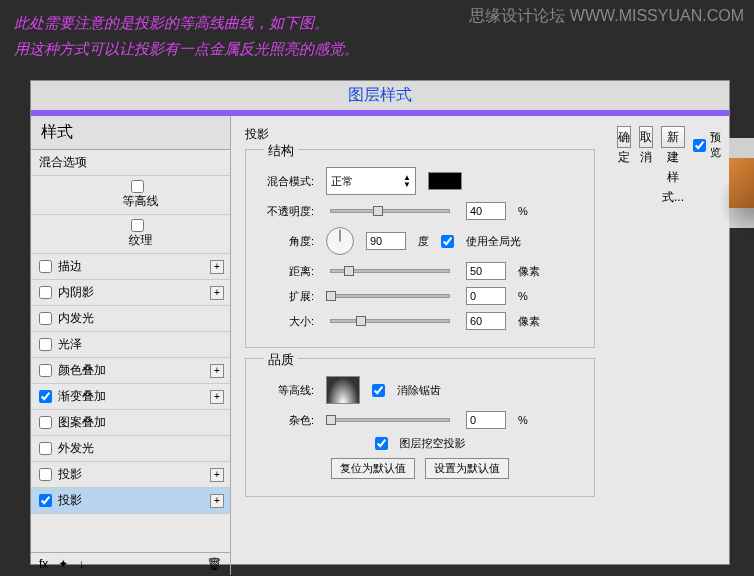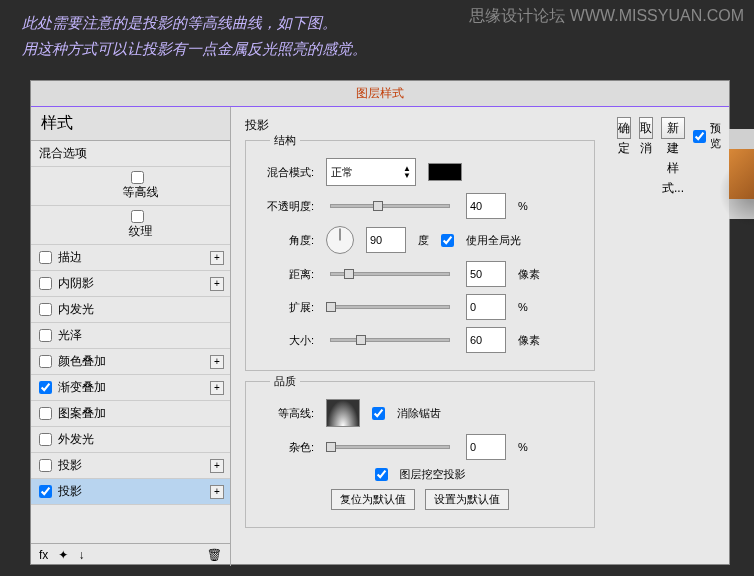--- a/index.html
+++ b/index.html
@@ -1,43 +1,43 @@
 <!DOCTYPE html>
 <html><head>
 <meta charset="utf-8">
 <style>
 * { margin: 0; padding: 0; box-sizing: border-box; font-family: "Microsoft YaHei", sans-serif; }
 body { background: #2c2c2c; width: 754px; height: 576px; position: relative; }
-.caption { color: #c4b5fd; font-size: 15px; padding: 10px 14px; line-height: 1.7; font-style: italic; margin-left: 8px; }
+.caption { color: #d946ef; font-size: 15px; padding: 10px 14px; line-height: 1.7; font-style: italic; }
 .watermark { position: absolute; top: 6px; right: 10px; color: #888; font-size: 16px; }
 .dialog { position: absolute; left: 30px; top: 80px; width: 700px; height: 485px; background: #e8e8e8; border: 1px solid #888; }
-.dialog-title { text-align: center; padding: 4px; font-size: 12px; color: #c2410c; background: #dcdcdc; border-bottom: 1px solid #8b5cf6; }
+.dialog-title { text-align: center; padding: 4px; font-size: 16px; color: #1d4ed8; background: #dcdcdc; border-bottom: 6px solid #8b5cf6; }
 .content { display: flex; height: calc(100% - 24px); }
 .left-panel { width: 200px; border-right: 1px solid #aaa; display: flex; flex-direction: column; }
 .style-header { padding: 6px 10px; font-size: 16px; border-bottom: 1px solid #aaa; background: #e0e0e0; }
 .style-list { flex: 1; overflow: auto; }
 .style-item { display: flex; align-items: center; padding: 4px 8px; font-size: 12px; border-bottom: 1px solid #ccc; position: relative; }
 .style-item.indent { padding-left: 28px; flex-direction: column; }
 .style-item input[type=checkbox] { margin-right: 6px; }
 .style-item.selected { background: #b8d4ef; }
 .plus-btn { position: absolute; right: 6px; width: 14px; height: 14px; border: 1px solid #888; background: #f0f0f0; font-size: 10px; line-height: 12px; text-align: center; }
 .left-footer { border-top: 1px solid #aaa; padding: 4px 8px; display: flex; align-items: center; gap: 10px; font-size: 12px; margin-top: 18px; }
 .trash-icon { margin-left: auto; }
 .middle-panel { flex: 1; padding: 10px 14px; }
 .section-title { font-size: 12px; margin-bottom: 6px; }
 .group-box { border: 1px solid #bbb; padding: 10px 12px; margin-bottom: 10px; position: relative; }
-.group-label { position: absolute; top: -8px; left: 24px; background: #e8e8e8; padding: 0 4px; font-size: 11px; }
+.group-label { position: absolute; top: -8px; left: 18px; background: #e8e8e8; padding: 0 4px; font-size: 13px; }
 .row { display: flex; align-items: center; margin: 7px 0; font-size: 11px; gap: 12px; }
 .row-label { width: 56px; text-align: right; }
-.select-box { border: 1px solid #888; background: #fff; padding: 1px 4px; width: 90px; height: 28px; font-size: 11px; display: flex; justify-content: space-between; align-items: center; }
+.select-box { border: 1px solid #888; background: #fff; padding: 13px 4px; width: 90px; height: 16px; font-size: 11px; display: flex; justify-content: space-between; align-items: center; }
 .select-arrows { font-size: 8px; line-height: 7px; }
 .color-swatch { width: 34px; height: 18px; background: #000; border: 1px solid #888; }
 .slider { width: 120px; height: 4px; background: #bbb; border: 1px solid #999; position: relative; margin: 0 4px; }
 .slider-thumb { position: absolute; width: 10px; height: 10px; background: #ddd; border: 1px solid #666; top: -4px; transform: translateX(-50%); }
-.num-input { width: 40px; height: 18px; border: 1px solid #888; background: #fff; font-size: 11px; padding: 12px 3px; text-align: left; }
+.num-input { width: 40px; height: 18px; border: 1px solid #888; background: #fff; font-size: 11px; padding: 0 3px; text-align: left; }
 .angle-dial { width: 28px; height: 28px; border: 1px solid #888; border-radius: 50%; background: #f5f5f5; position: relative; }
 .angle-line { position: absolute; width: 12px; height: 1px; background: #333; top: 50%; left: 50%; transform-origin: left; transform: rotate(-90deg); }
 .contour-thumb { width: 34px; height: 28px; border: 1px solid #888; background: linear-gradient(to right, #333 0%, #333 20%, #eee 50%, #333 80%, #333 100%); position: relative; }
 .contour-thumb::after { content: ""; position: absolute; inset: 0; background: radial-gradient(ellipse at center bottom, #fff 0%, #333 70%); }
 .btn-small { border: 1px solid #888; background: #f0f0f0; font-size: 11px; padding: 2px 8px; }
 .right-panel { width: 120px; padding: 10px 8px; display: flex; flex-direction: row; gap: 8px; align-items: flex-start; }
 .btn { width: 104px; height: 22px; border: 1px solid #888; background: linear-gradient(#fdfdfd,#e5e5e5); font-size: 12px; text-align: center; line-height: 20px; }
 .preview-row { font-size: 11px; display: flex; align-items: center; gap: 4px; margin-top: 4px; }
 .preview-box { width: 90px; height: 90px; background: #d0d0d0; margin-top: 12px; display: flex; align-items: center; justify-content: center; position: relative; }
 .preview-shadow { position: absolute; width: 70px; height: 70px; background: radial-gradient(circle, rgba(0,0,0,0.25) 20%, transparent 70%); bottom: -8px; }

